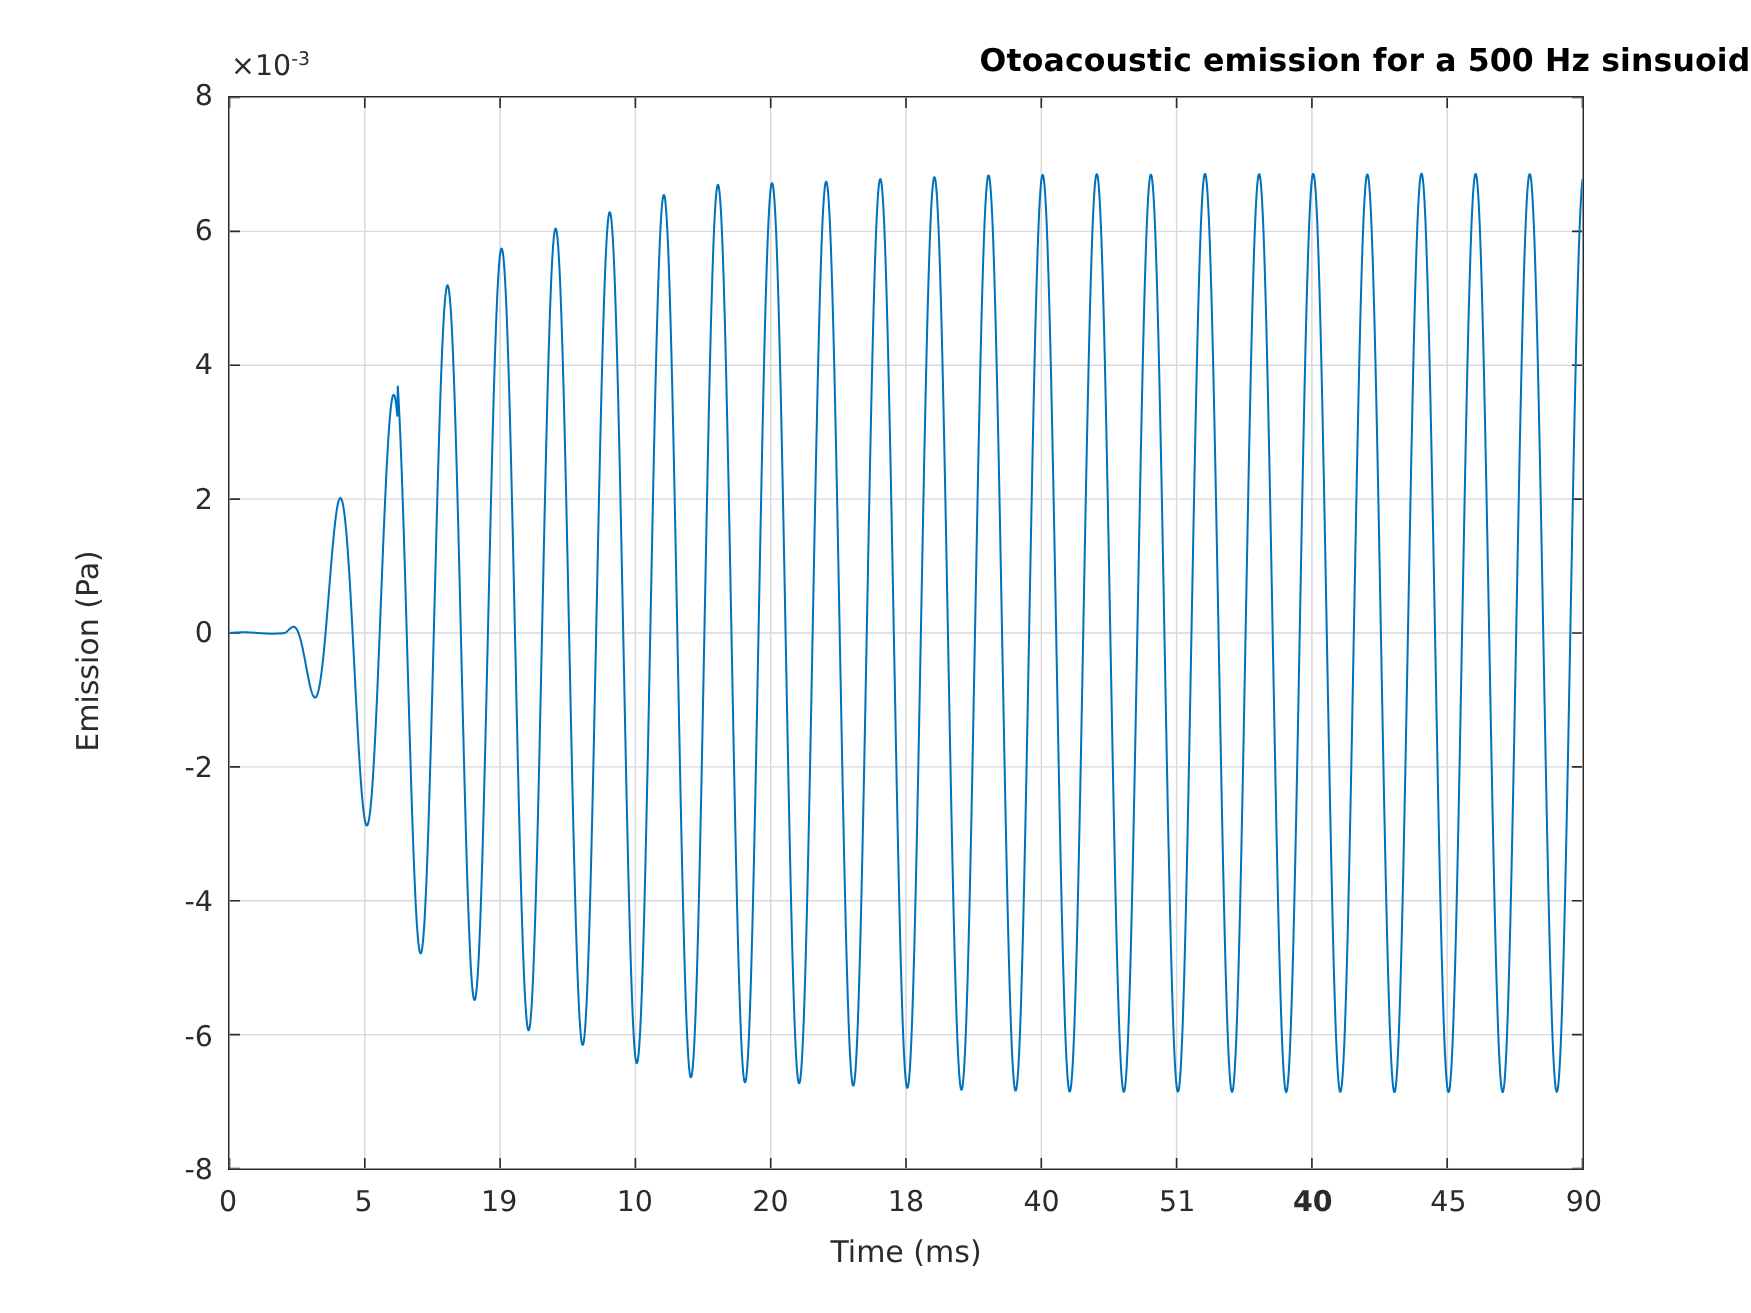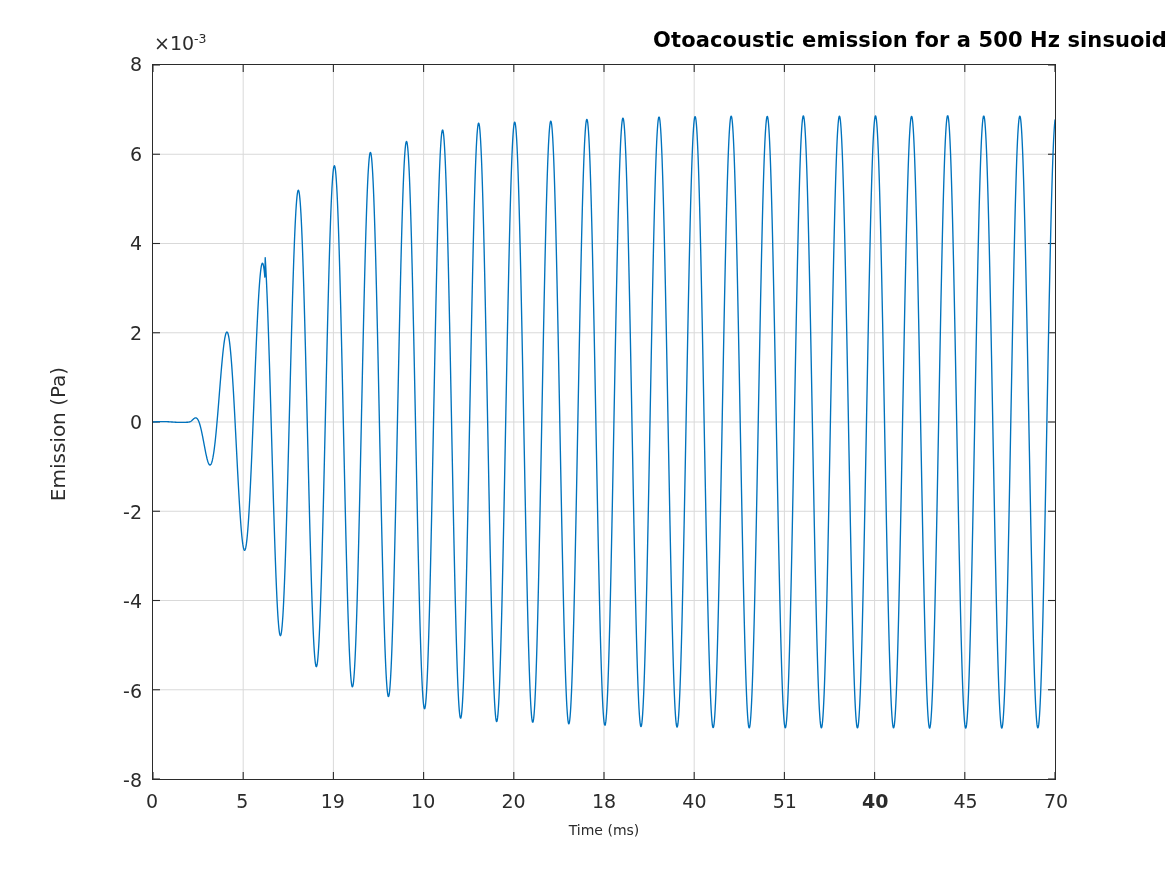--- a/index.html
+++ b/index.html
@@ -92,21 +92,21 @@
     top: 790px;
     width: 1167px;
     height: 30px;
   }
   #x-axis-label {
     position: absolute;
     left: 152px;
     top: 822px;
     width: 904px;
     text-align: center;
-    font-size: 14px;
+    font-size: 20px;
     color: #2b2b2b;
   }
   #y-axis-label {
     position: absolute;
     left: -52px;
     top: 422px;
     width: 220px;
     text-align: center;
     font-size: 20px;
     color: #2b2b2b;
@@ -206,19 +206,19 @@
       <div class="xtick-label" style="left: 152px;">0</div>
       <div class="xtick-label" style="left: 242.4px;">5</div>
       <div class="xtick-label" style="left: 332.8px;">19</div>
       <div class="xtick-label" style="left: 423.2px;">10</div>
       <div class="xtick-label" style="left: 513.6px;">20</div>
       <div class="xtick-label" style="left: 604px;">18</div>
       <div class="xtick-label" style="left: 694.4px;">40</div>
       <div class="xtick-label" style="left: 784.8px;">51</div>
       <div class="xtick-label" style="left: 875.2px; font-weight: bold;">40</div>
       <div class="xtick-label" style="left: 965.6px;">45</div>
-      <div class="xtick-label" style="left: 1056px;">70</div>
+      <div class="xtick-label" style="left: 1056px;">90</div>
     </div>
 
   <div id="x-axis-label">Time (ms)</div>
   <div id="y-axis-label">Emission (Pa)</div>
 
 </div>
 
 </body></html>

